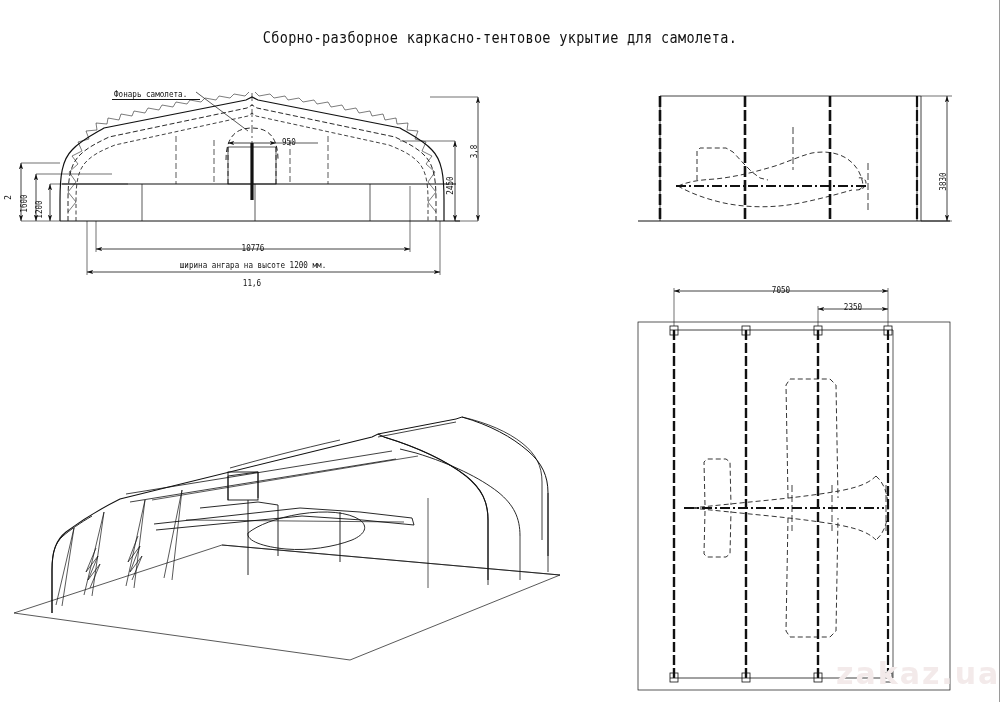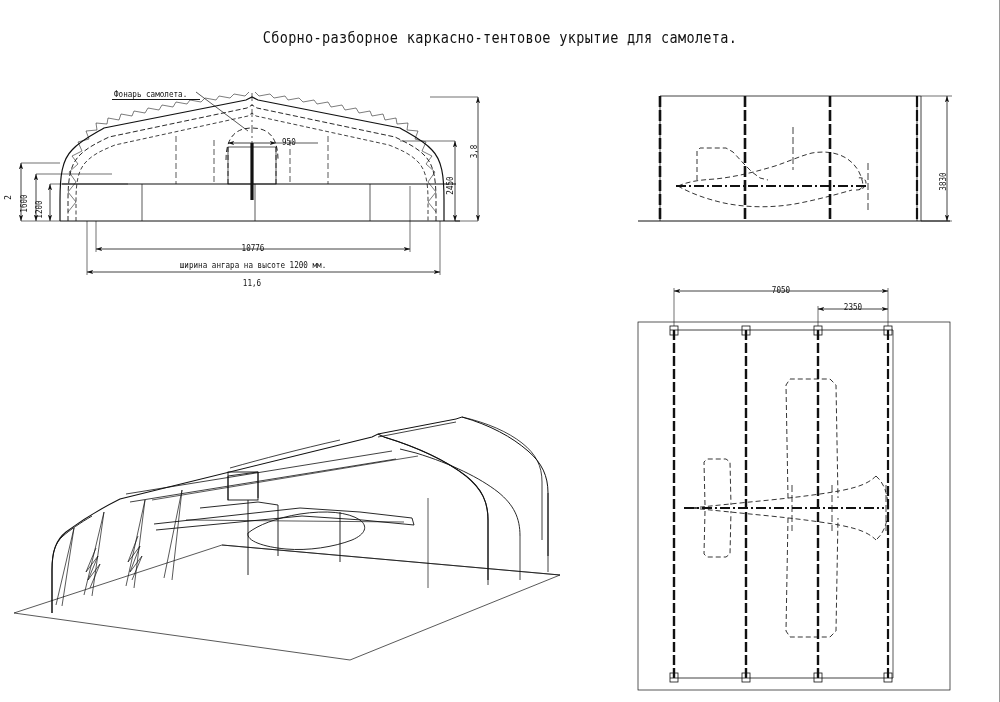--- a/index.html
+++ b/index.html
@@ -349,14 +349,15 @@
 
   <div class="lbl c" style="left:213px; top:242px; width:80px; text-align:center;">10776</div>
   <div class="lbl c" style="left:153px; top:259px; width:200px; text-align:center;">ширина ангара на высоте 1200 мм.</div>
   <div class="lbl c" style="left:222px; top:277px; width:60px; text-align:center;">11,6</div>
 
   <div class="lbl vert" style="left:931px; top:176px;">3830</div>
 
   <div class="lbl c" style="left:751px; top:284px; width:60px; text-align:center;">7050</div>
   <div class="lbl c" style="left:823px; top:301px; width:60px; text-align:center;">2350</div>
 
+  <div class="wmark" style="left:836px; top:656px;">zakaz.ua</div>
 
 </div>
 
 </body></html>

